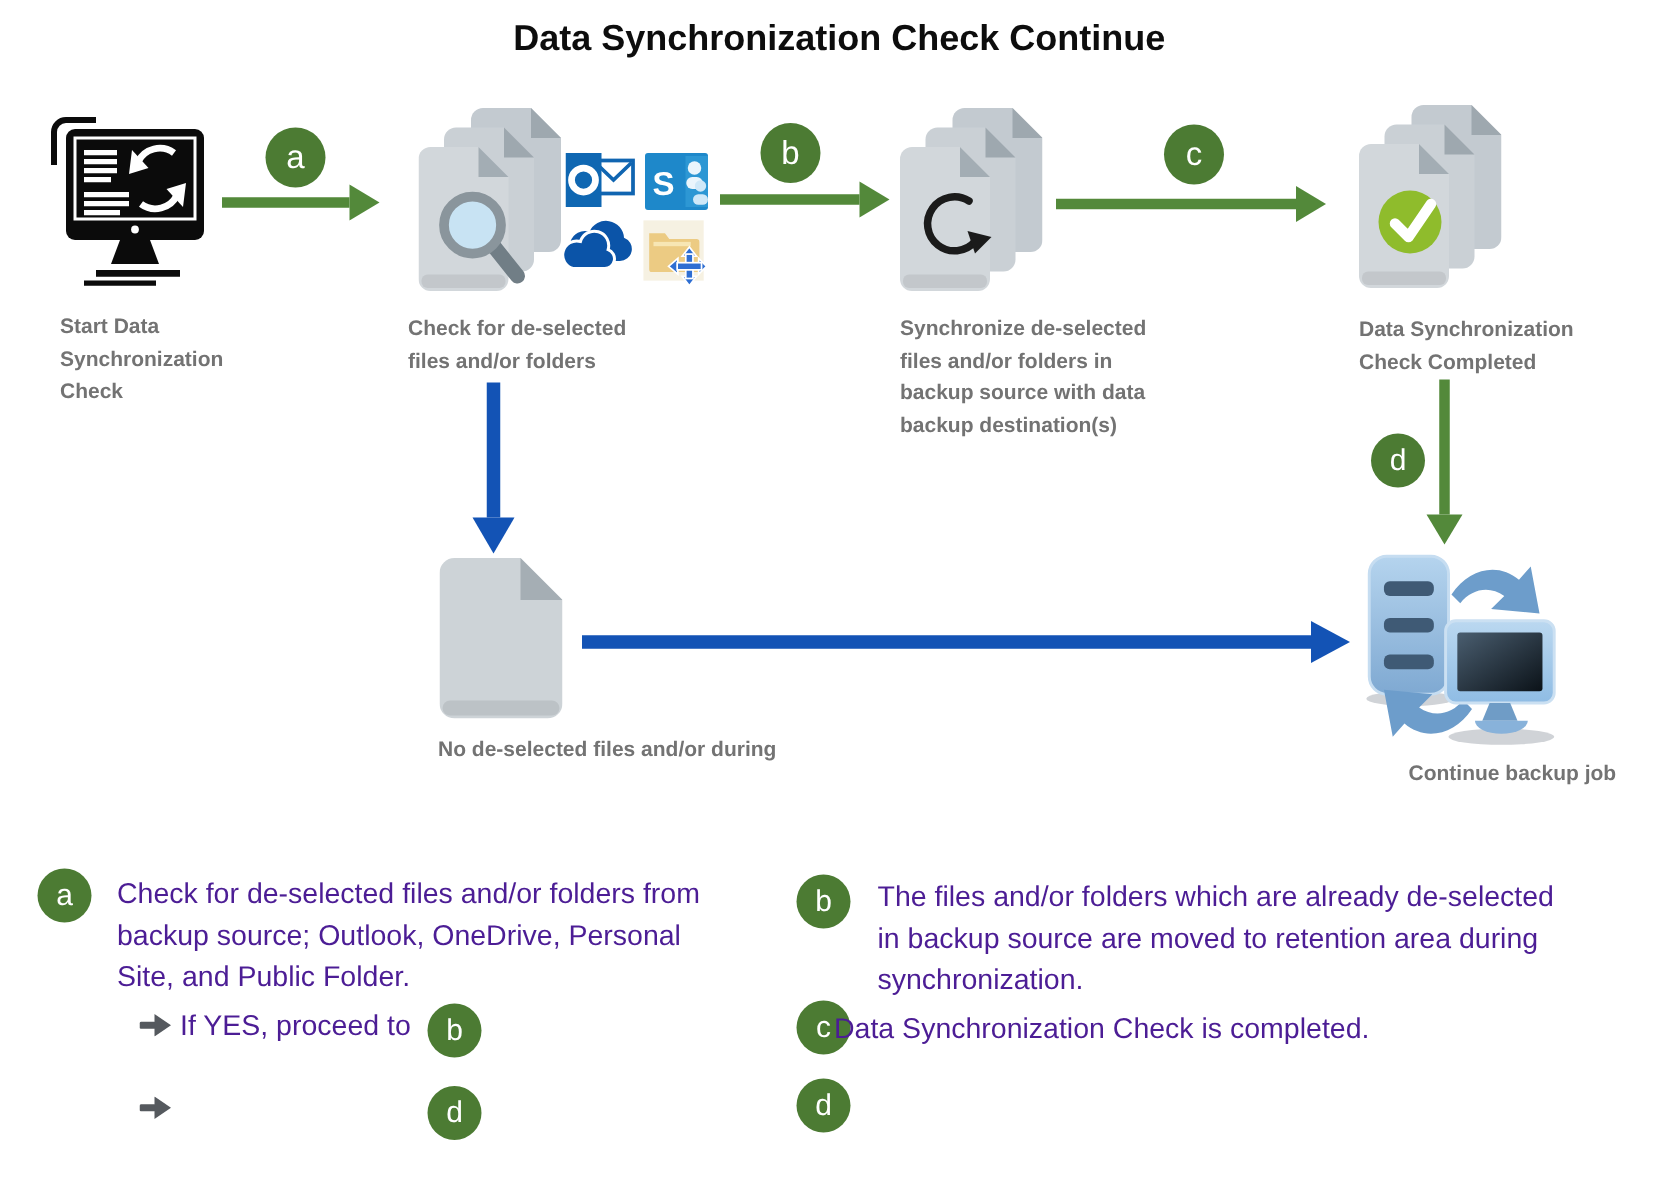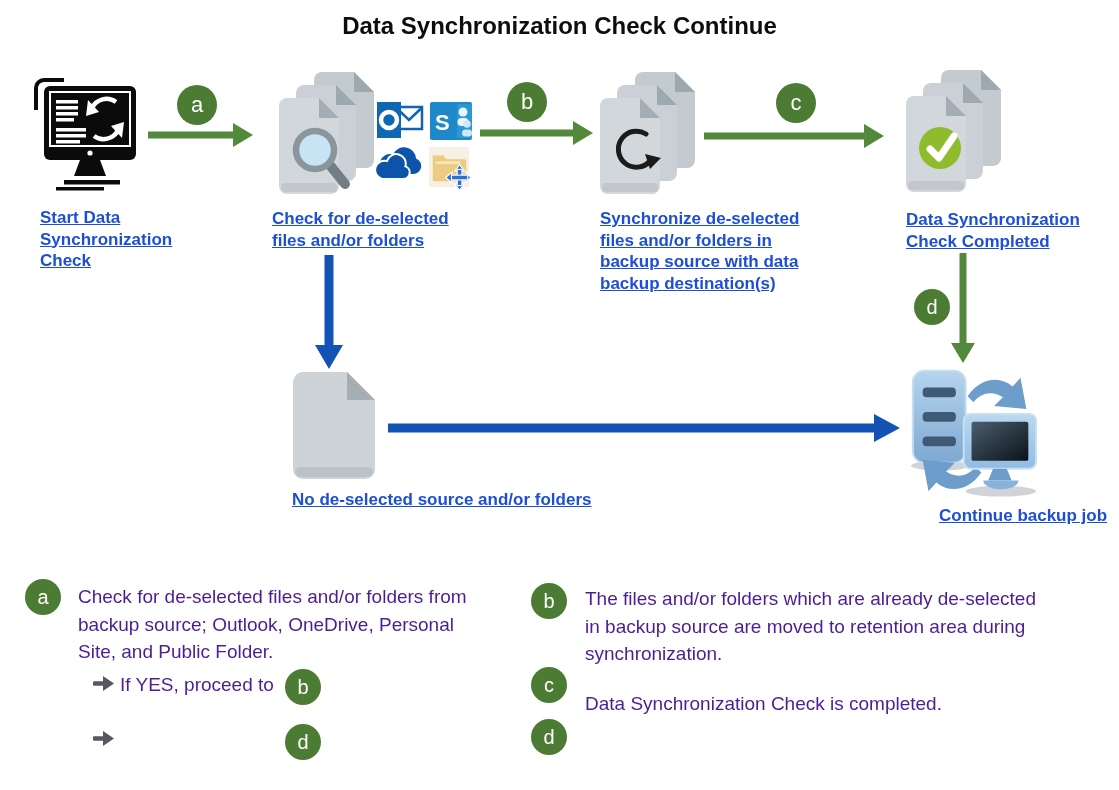--- a/index.html
+++ b/index.html
@@ -1,22 +1,22 @@
 <!DOCTYPE html>
 <html><head>
 <meta charset="utf-8">
 <style>
   html,body{margin:0;padding:0;background:#fff;}
   .stage{position:relative;width:1119px;height:790px;background:#fff;overflow:hidden;
          font-family:"Liberation Sans",sans-serif;color:#141414;}
   .title{position:absolute;left:0;top:12px;width:1119px;text-align:center;
          font-size:24px;font-weight:bold;color:#0d0d0d;}
   .ic{position:absolute;}
-  .slabel{position:absolute;font-weight:bold;font-size:17px;line-height:21.5px;
-          color:#1d4ed8;white-space:pre-line;text-decoration:underline;}
+  .slabel{position:absolute;font-weight:bold;font-size:14px;line-height:21.5px;
+          color:#737373;white-space:pre-line;}
   .ltext{position:absolute;font-size:19px;line-height:27.5px;color:#4c1d95;white-space:pre-line;}
   
   .cb{position:absolute;border-radius:50%;background:#4C7B33;color:#fff;
       display:flex;align-items:center;justify-content:center;}
   .cb.f{width:40px;height:40px;font-size:22px;}
   .cb.l{width:36px;height:36px;font-size:20px;}
   
   .harrow{position:absolute;}
   .harrow .ln{position:absolute;left:0;top:50%;transform:translateY(-50%);width:100%;}
   .harrow.green .ln{height:7px;background:#53893A;}
@@ -205,21 +205,21 @@
       <i class="hd"></i>
     </div>
 
   <div class="ic" style="left:293px;top:372px;width:82px;height:107px;">
     <svg width="82" height="107" viewBox="0 0 82 107">
       <path d="M10,0 H54 L82,28 V97 a10,10 0 0 1 -10,10 H10 a10,10 0 0 1 -10,-10 V10 a10,10 0 0 1 10,-10 Z" fill="#CDD3D7"></path>
       <path d="M54,0 V28 H82 Z" fill="#A5AEB4"></path>
       <rect x="2" y="95" width="78" height="10" rx="5" fill="rgba(0,0,0,0.08)"></rect>
     </svg>
   </div>
-  <div class="slabel" style="left:292px;top:489px;">No de-selected source and/or folders</div>
+  <div class="slabel" style="left:292px;top:489px;">No de-selected files and/or during</div>
 
   <div class="harrow blue" style="left:388px;top:420px;width:486px;height:16px;">
       <i class="ln"></i>
       <i class="hd"></i>
     </div>
 
   <div class="cb l" style="left:914px;top:289px;">
       <span>d</span>
     </div>
   <div class="varrow green" style="left:956px;top:253px;width:14px;height:90px;">
@@ -290,19 +290,19 @@
   <div class="cb l" style="left:531px;top:583px;">
       <span>b</span>
     </div>
   <div class="ltext" style="left:585px;top:585px;">The files and/or folders which are already de-selected
 in backup source are moved to retention area during
 synchronization.</div>
 
   <div class="cb l" style="left:531px;top:667px;">
       <span>c</span>
     </div>
-  <div class="ltext" style="left:585px;top:673px;margin-top:17px;">Data Synchronization Check is completed.</div>
+  <div class="ltext" style="left:556px;top:673px;">Data Synchronization Check is completed.</div>
 
   <div class="cb l" style="left:531px;top:719px;">
       <span>d</span>
     </div>
 
 </div>
 
 </body></html>

